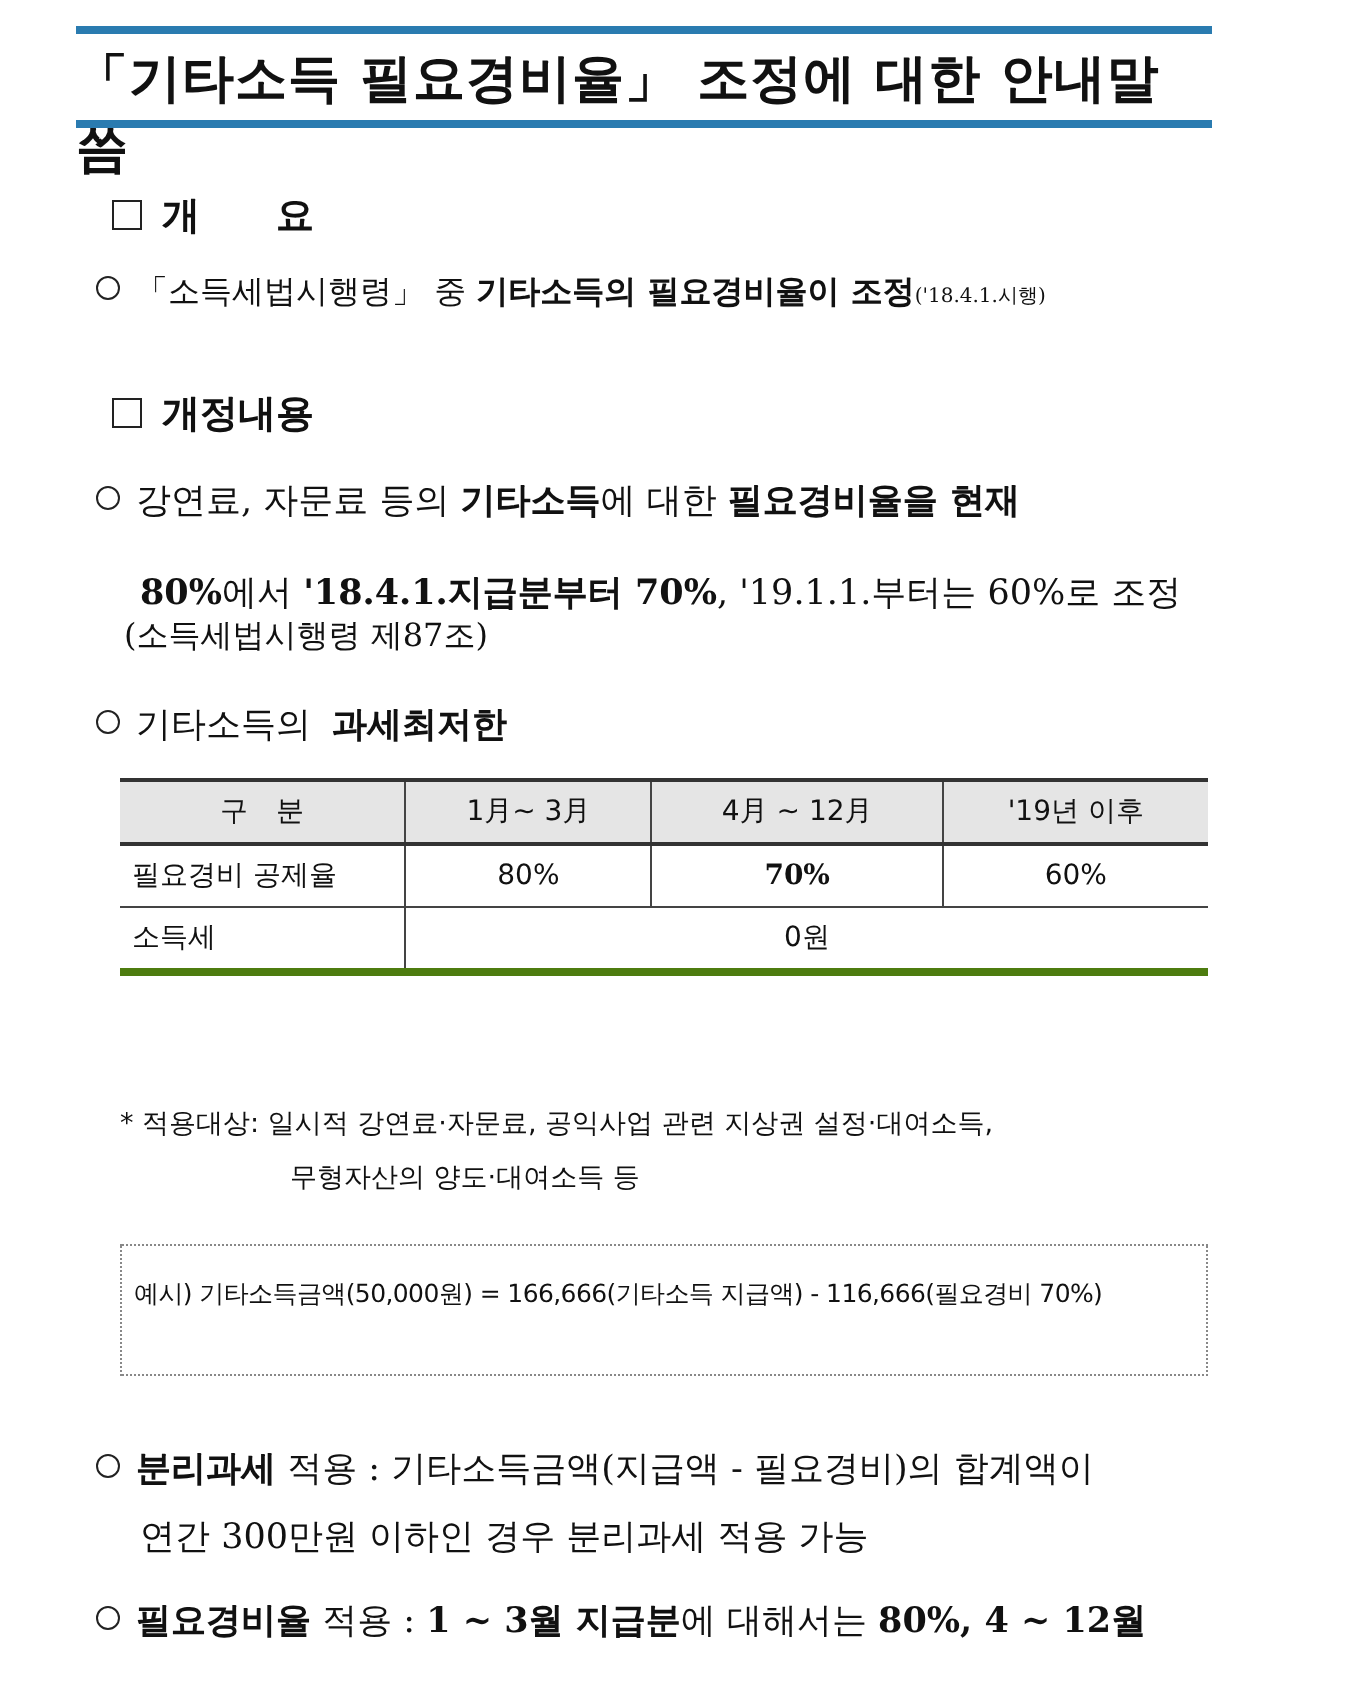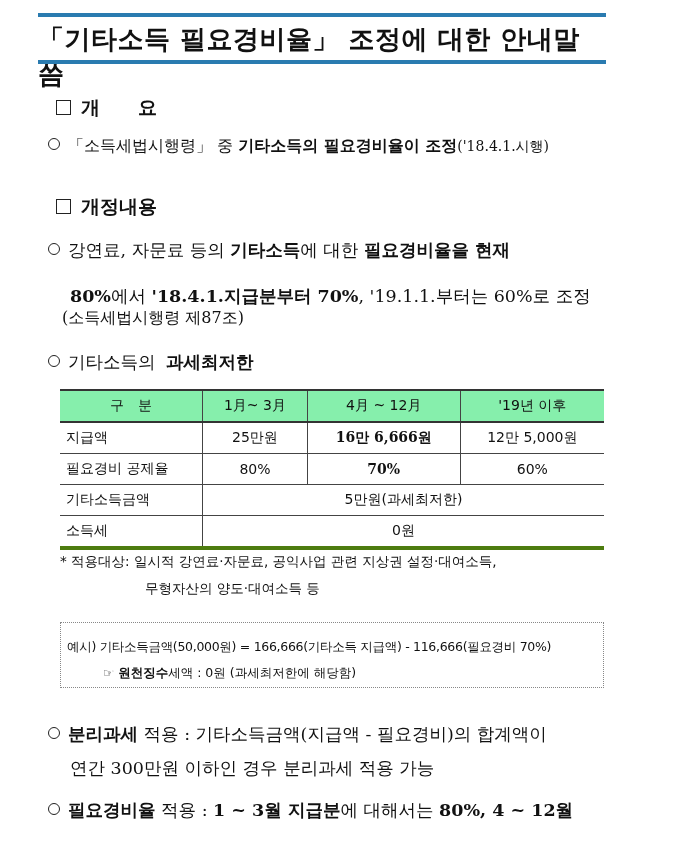--- a/index.html
+++ b/index.html
@@ -31,21 +31,21 @@
   .cont { position: absolute; font-family: "DejaVu Serif", serif; font-size: 16px; white-space: nowrap; }
   b { font-weight: bold; }
   .big { font-size: 17.5px; }
   table.rates {
     position: absolute; left: 60px; top: 389px; width: 544px; border-collapse: collapse;
     font-family: "DejaVu Sans", sans-serif; font-size: 14px;
   }
   table.rates td, table.rates th {
     border: 1px solid #444; height: 30px; padding: 0 6px; font-weight: normal;
   }
-  table.rates tr:first-child th { border-top: 2px solid #333; background: #86efac; text-align: center; }
+  table.rates tr:first-child th { border-top: 2px solid #333; background: #e5e5e5; text-align: center; }
   table.rates tr:last-child td { border-bottom: 4px solid #4d7c0f; }
   table.rates td:first-child, table.rates th:first-child { border-left: none; }
   table.rates td:last-child, table.rates th:last-child { border-right: none; }
   table.rates tr:first-child th { border-bottom: 2px double #333; }
   .c { text-align: center; }
   .bold { font-weight: bold !important; font-family: "DejaVu Serif", serif; }
   .note { position: absolute; left: 60px; font-family: "DejaVu Sans", sans-serif; font-size: 13.5px; white-space: nowrap; }
   .example-box {
     position: absolute; left: 60px; top: 622px; width: 542px; height: 64px;
     border: 1px dotted #888;
@@ -58,21 +58,21 @@
 <body>
 
 <div class="title-bar-line" style="top:13px;"></div>
 <div class="title">「기타소득 필요경비율」 조정에 대한 안내말씀</div>
 <div class="title-bar-line" style="top:60px;"></div>
 
 <div class="section" style="top:95px;">
   <span class="box"></span><span>개　　요</span>
 </div>
 <div class="bullet-line" style="top:136px;">
-  <span class="circ"></span><span>「소득세법시행령」 중 </span><b>기타소득의 필요경비율이 조정</b><span style="font-size:14px;">('18.4.1.시행)</span>
+  <span class="circ"></span><span>「소득세법시행령」 중 </span><b>기타소득의 필요경비율이 조정</b><span style="font-size:10px;">('18.4.1.시행)</span>
 </div>
 
 <div class="section" style="top:194px;">
   <span class="box"></span><span>개정내용</span>
 </div>
 
 <div class="bullet-line big" style="top:238px;">
   <span class="circ"></span><span>강연료, 자문료 등의 </span><b>기타소득</b><span>에 대한 </span><b>필요경비율을 현재</b>
 </div>
 <div class="cont big" style="left:70px; top:284px;">
@@ -86,51 +86,37 @@
 
 <table class="rates">
   <tbody>
       <tr>
     <th style="width:130px;">구　분</th>
     <th>1月~ 3月</th>
     <th>4月 ~ 12月</th>
     <th>'19년 이후</th>
   </tr>
   <tr>
-    <td>지급액</td>
-    <td class="c">25만원</td>
-    <td class="c bold">16만 6,666원</td>
-    <td class="c">12만 5,000원</td>
-  </tr>
-  <tr>
     <td>필요경비 공제율</td>
     <td class="c">80%</td>
     <td class="c bold">70%</td>
     <td class="c">60%</td>
-  </tr>
-  <tr>
-    <td>기타소득금액</td>
-    <td class="c" colspan="3">5만원(과세최저한)</td>
   </tr>
   <tr>
     <td>소득세</td>
     <td class="c" colspan="3">0원</td>
   </tr>
 </tbody>
   </table>
 
 <div class="note" style="top:553px;">* 적용대상: 일시적 강연료·자문료, 공익사업 관련 지상권 설정·대여소득,</div>
 <div class="note" style="left:145px; top:580px;">무형자산의 양도·대여소득 등</div>
 
 <div class="example-box">
   <div class="l1">예시) 기타소득금액(50,000원) = 166,666(기타소득 지급액) - 116,666(필요경비 70%)</div>
-  <div class="l2">
-    <span>☞</span>
-    <b>원천징수</b><span>세액 : 0원 (과세최저한에 해당함)</span>
-  </div>
 </div>
 
 <div class="bullet-line big" style="top:722px;">
   <span class="circ"></span><b>분리과세</b><span> 적용 : 기타소득금액(지급액 - 필요경비)의 합계액이</span>
 </div>
 <div class="cont big" style="left:70px; top:756px;">연간 300만원 이하인 경우 분리과세 적용 가능</div>
 
 <div class="bullet-line big" style="top:798px;">
   <span class="circ"></span><b>필요경비율</b><span> 적용 : </span><b>1 ~ 3월 지급분</b><span>에 대해서는 </span><b>80%, 4 ~ 12월</b>
 </div>

